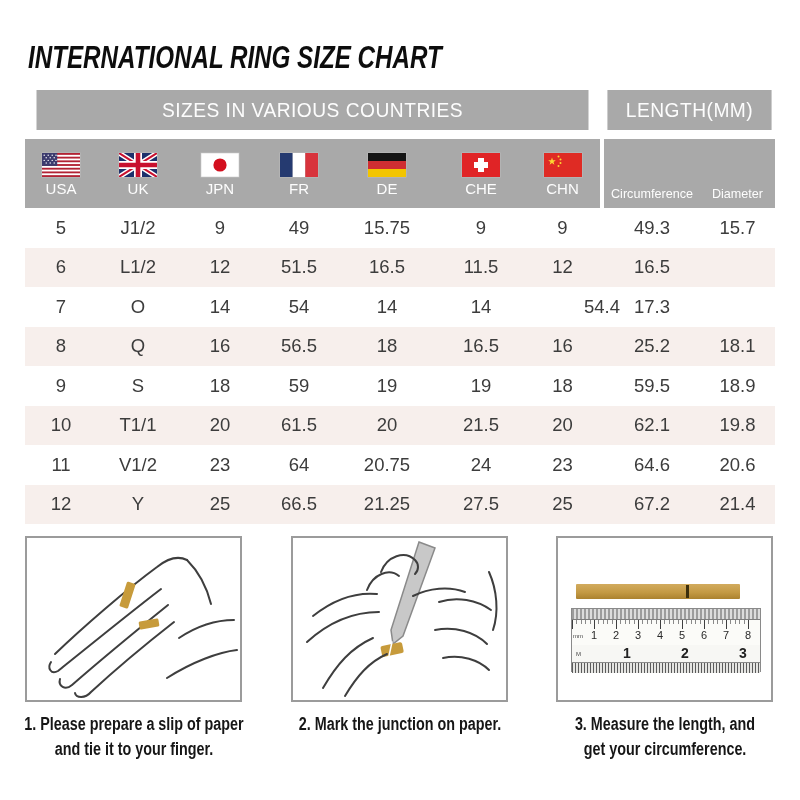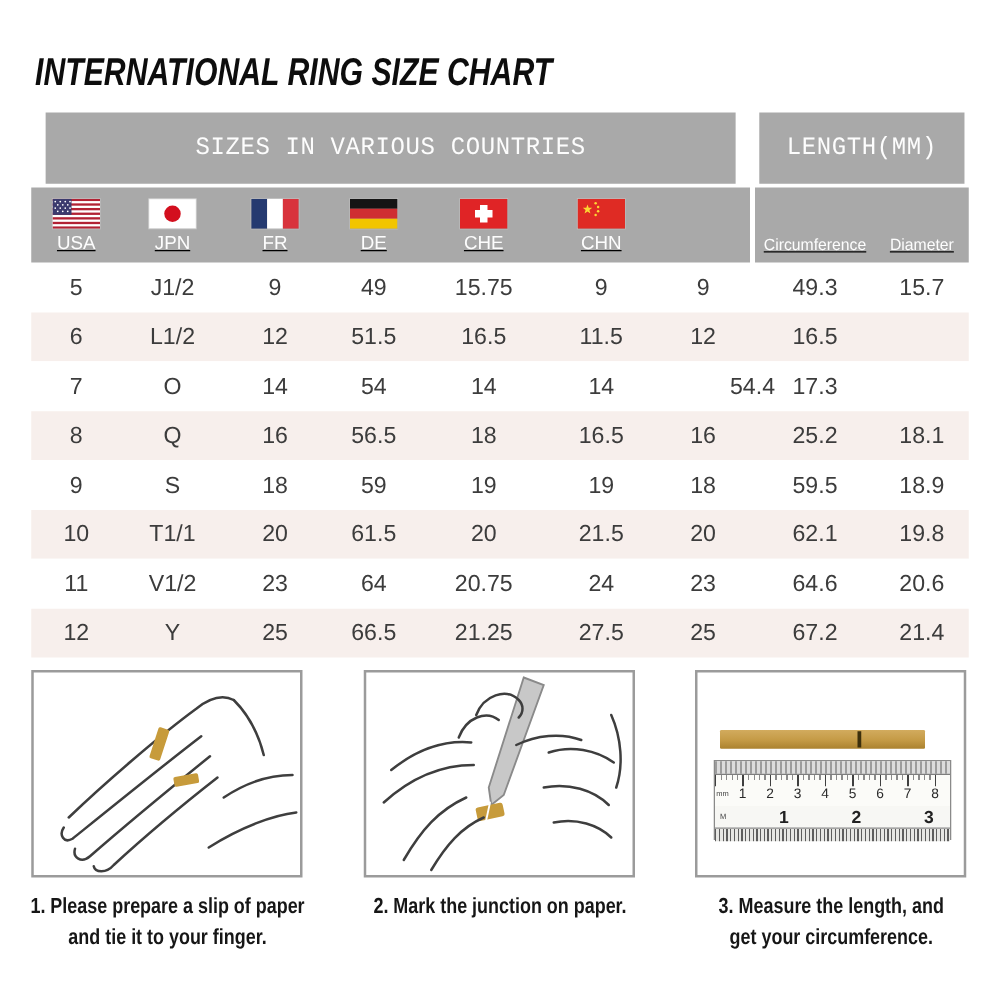--- a/index.html
+++ b/index.html
@@ -16,27 +16,27 @@
     font-size:31px;font-weight:800;font-style:italic;color:#0d0d0d;
     letter-spacing:0px;white-space:nowrap;
     transform:scaleX(0.78);transform-origin:left center;
   }
 
   
   .size-table{position:absolute;left:25px;top:90px;width:750px;
     --gcols:575px 4px 171px;
     --cols:72px 82px 82px 76px 100px 88px 75px 4px 96px 75px;
   }
-  .group-row{display:grid;grid-template-columns:var(--gcols);height:57px;font-family:Liberation Mono, monospace;}
+  .group-row{display:grid;grid-template-columns:var(--gcols);height:40px;}
   .gcell{
     background:#a9a9a9;color:#fdfdfd;display:flex;align-items:center;justify-content:center;
     font-size:20px;letter-spacing:0.5px;transform:scaleX(0.96);transform-origin:center;
   }
   .ggap{background:#ffffff;}
-  .flag-row{display:grid;grid-template-columns:var(--gcols);height:60px;margin-top:3px;text-decoration:underline;}
+  .flag-row{display:grid;grid-template-columns:var(--gcols);height:69px;margin-top:9px;}
   .seg{background:#a9a9a9;}
   .seg.flags{display:grid;grid-template-columns:72px 82px 82px 76px 100px 88px 75px;}
   .fcell{display:flex;flex-direction:column;align-items:center;justify-content:center;gap:3px;padding-top:2px;}
   .fcell svg{display:block;box-shadow:0 0 0 0.5px rgba(255,255,255,0.25);}
   .flabel{color:#fdfdfd;font-size:15px;}
   .seg.lens{display:grid;grid-template-columns:96px 75px;align-items:end;}
   .lcell{color:#fdfdfd;font-size:13px;text-align:center;padding-bottom:7px;transform:scaleX(0.97);}
 
   .tbody{}
   .trow{display:grid;grid-template-columns:var(--cols);height:39.5px;background:#ffffff;}
@@ -138,20 +138,30 @@
                 <circle cx="10.2" cy="7.4" r="0.7"></circle>
                 <circle cx="14" cy="7.4" r="0.7"></circle>
               <circle cx="4.2" cy="10" r="0.7"></circle>
                 <circle cx="8.2" cy="10" r="0.7"></circle>
                 <circle cx="12.2" cy="10" r="0.7"></circle>
             </g>
           </svg>
           <span class="flabel">USA</span>
         </div>
 
+        <div class="fcell">
+          <svg width="38" height="24" viewBox="0 0 38 24">
+            <rect width="38" height="24" fill="#1c2f6b"></rect>
+            <path d="M0,0 L38,24 M38,0 L0,24" stroke="#ffffff" stroke-width="5"></path>
+            <path d="M0,0 L38,24 M38,0 L0,24" stroke="#c8102e" stroke-width="2"></path>
+            <path d="M19,0 V24 M0,12 H38" stroke="#ffffff" stroke-width="8"></path>
+            <path d="M19,0 V24 M0,12 H38" stroke="#c8102e" stroke-width="4.6"></path>
+          </svg>
+          <span class="flabel">UK</span>
+        </div>
 
         <div class="fcell">
           <svg width="38" height="24" viewBox="0 0 38 24">
             <rect width="38" height="24" fill="#ffffff" stroke="#d8d8d8" stroke-width="0.8"></rect>
             <circle cx="19" cy="12" r="6.6" fill="#d30f1e"></circle>
           </svg>
           <span class="flabel">JPN</span>
         </div>
 
         <div class="fcell">

